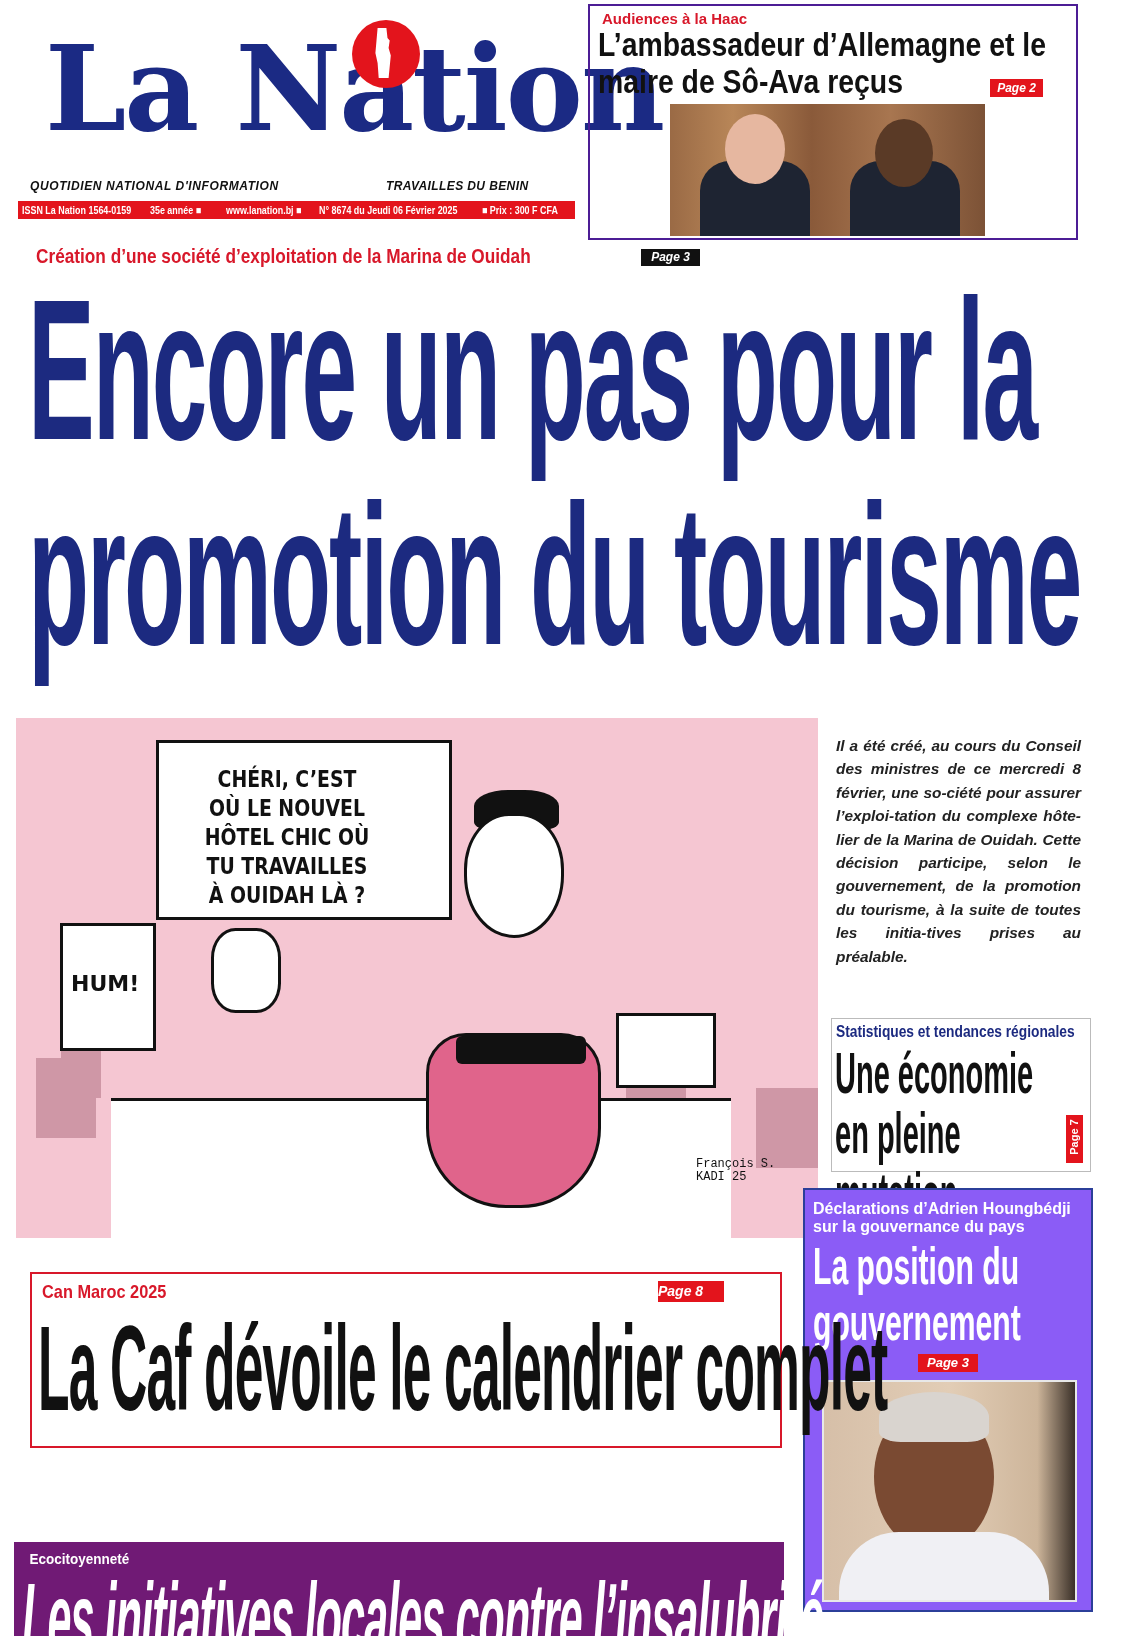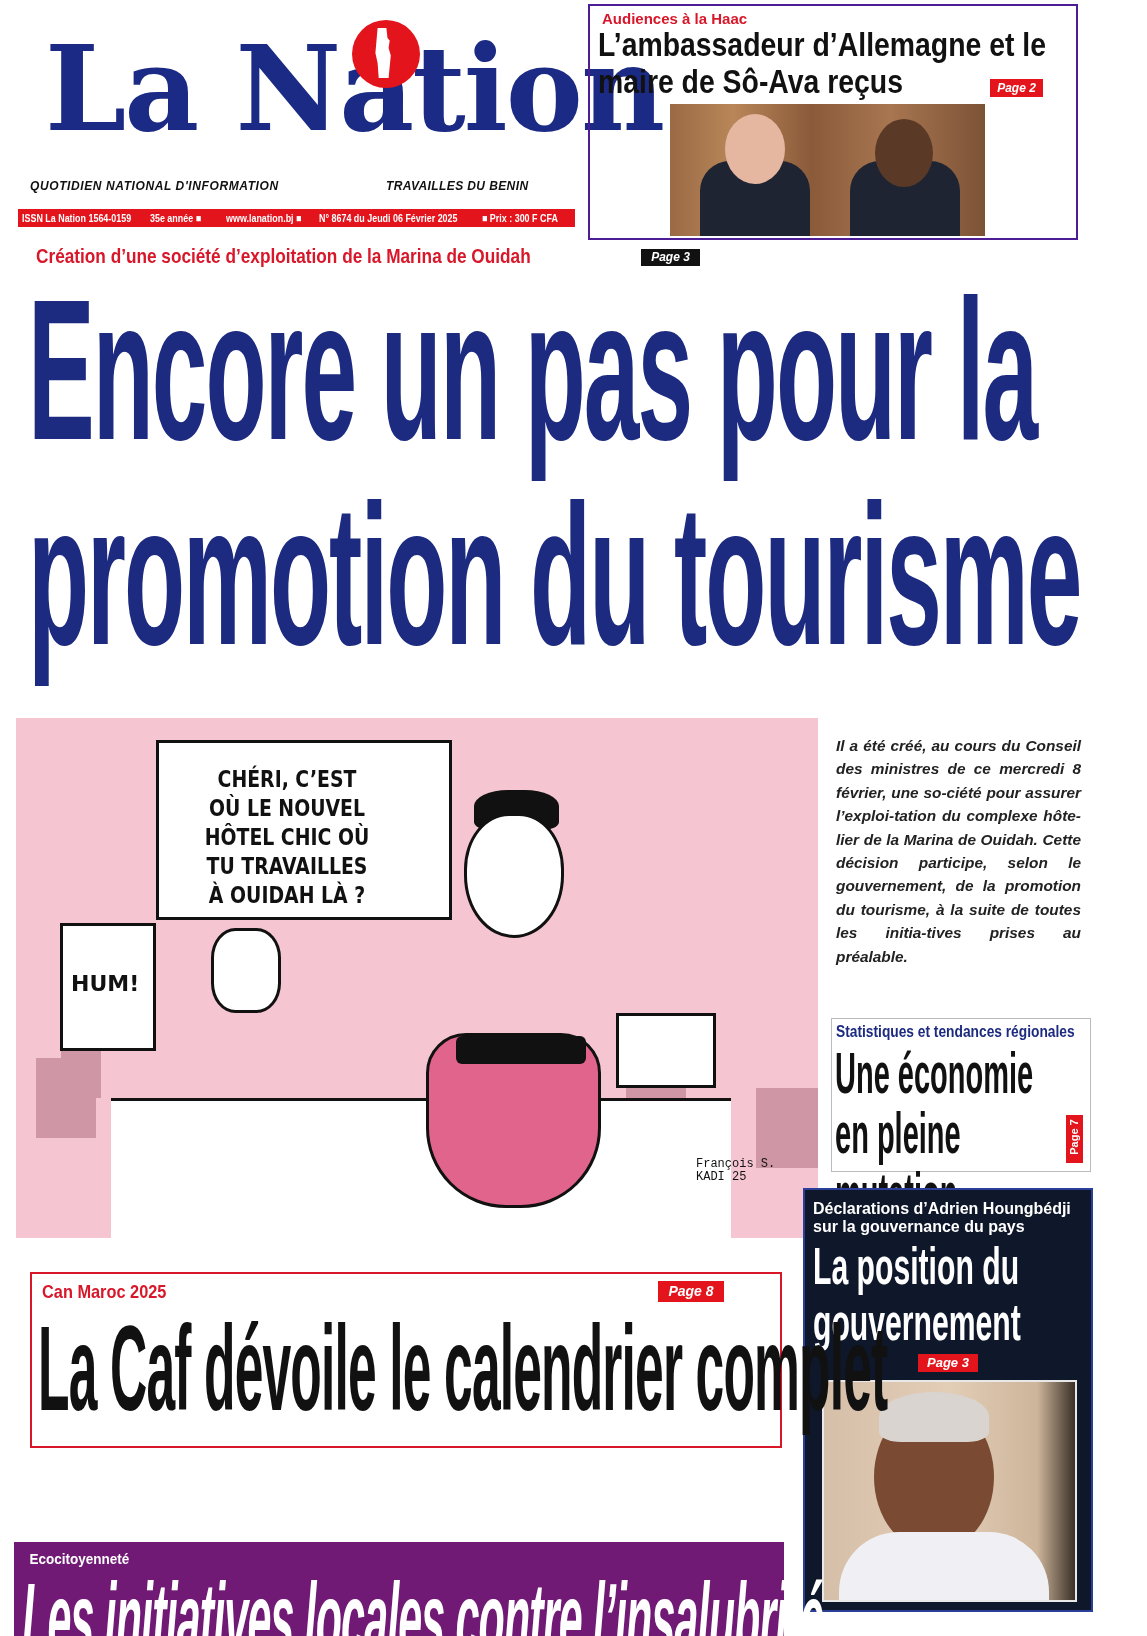--- a/index.html
+++ b/index.html
@@ -8,21 +8,21 @@
   .abs { position: absolute; }
   .cond { font-family: "Liberation Sans", sans-serif; font-weight: 700; transform-origin: left top; white-space: nowrap; display: inline-block; }
 
   
   #logo { left: 45px; top: 20px; width: 500px; height: 160px; }
   #logo-text { position: absolute; left: 0; top: 10px; font-family: "DejaVu Serif", serif; font-weight: 700; font-size: 118px; color: #1b2a84; letter-spacing: -2px; transform: scaleX(0.98); transform-origin: left top; white-space: nowrap; line-height: 1; }
   #logo-circle { position: absolute; left: 307px; top: 0px; width: 68px; height: 68px; border-radius: 50%; background: #e3141c; }
   #logo-map { position: absolute; left: 326px; top: 8px; width: 22px; height: 50px; background: #fff; clip-path: polygon(30% 0, 70% 0, 75% 20%, 85% 25%, 80% 40%, 90% 55%, 80% 100%, 35% 100%, 30% 70%, 20% 50%, 25% 25%); }
   #tagline-left { left: 30px; top: 179px; font-size: 12px; font-style: italic; font-weight: 700; color: #111; letter-spacing: 0.6px; }
   #tagline-right { left: 386px; top: 179px; font-size: 12px; font-style: italic; font-weight: 700; color: #111; letter-spacing: 0.4px; }
-  #info-bar { left: 18px; top: 201px; width: 557px; height: 18px; background: #e3141c; color: #fff; font-size: 10.5px; font-weight: 700; display: flex; align-items: center; padding: 0 4px; gap: 0; white-space: nowrap; margin-top: 8px; }
+  #info-bar { left: 18px; top: 201px; width: 557px; height: 18px; background: #e3141c; color: #fff; font-size: 10.5px; font-weight: 700; display: flex; align-items: center; padding: 0 4px; gap: 0; white-space: nowrap; }
   #info-bar span { display: inline-block; transform: scaleX(0.85); transform-origin: left center; }
 
   
   #teaser { left: 588px; top: 4px; width: 490px; height: 236px; border: 2px solid #4c1d95; }
   #teaser-kicker { left: 12px; top: 4px; font-size: 15px; font-weight: 700; color: #d8182a; }
   #teaser-title { left: 8px; top: 20px; font-size: 33px; line-height: 37px; color: #111; transform: scaleX(0.86); }
   #teaser-page { left: 400px; top: 73px; width: 53px; height: 18px; background: #e3141c; color: #fff; font-size: 12px; font-style: italic; font-weight: 700; text-align: center; line-height: 18px; }
   #teaser-photo { left: 80px; top: 98px; width: 315px; height: 132px; background: linear-gradient(90deg,#9a6a45 0%,#b88658 20%,#8a5a3a 45%,#a87650 70%,#7c5236 100%); overflow: hidden; }
   .suit { position: absolute; bottom: 0; width: 110px; height: 75px; background: #1e2432; border-radius: 30px 30px 0 0; }
   .head { position: absolute; border-radius: 50%; }
@@ -53,30 +53,30 @@
   #body-text { left: 836px; top: 734px; width: 245px; font-size: 15.4px; line-height: 23.4px; font-style: italic; font-weight: 700; color: #222; text-align: justify; }
 
   
   #eco-box { left: 831px; top: 1018px; width: 260px; height: 154px; border: 1.5px solid #bbb; }
   #eco-kicker { left: 4px; top: 4px; font-size: 16px; font-weight: 700; color: #1c2a80; transform: scaleX(0.86); }
   #eco-title { left: 3px; top: 24px; font-size: 58px; line-height: 60px; color: #111; transform: scaleX(0.5); }
   #eco-page { left: 234px; top: 96px; width: 17px; height: 48px; background: #e3141c; }
   #eco-page-text { position: absolute; left: -16px; top: 16px; width: 48px; text-align: center; color: #fff; font-size: 11px; font-weight: 700; transform: rotate(-90deg); }
 
   
-  #gov-box { left: 803px; top: 1188px; width: 290px; height: 424px; background: #0f172a; border: 2px solid #2b3f99; }
+  #gov-box { left: 803px; top: 1188px; width: 290px; height: 424px; background: #8b5cf6; border: 2px solid #2b3f99; }
   #gov-kicker { left: 8px; top: 10px; width: 280px; font-size: 16px; line-height: 18px; font-weight: 700; color: #fff; }
   #gov-title { left: 8px; top: 48px; font-size: 52px; line-height: 56px; color: #fff; transform: scaleX(0.58); }
   #gov-page { left: 113px; top: 164px; width: 60px; height: 18px; background: #e3141c; color: #fff; font-size: 13px; font-style: italic; font-weight: 700; text-align: center; line-height: 18px; }
   #gov-photo { left: 17px; top: 190px; width: 255px; height: 222px; background: linear-gradient(90deg,#d6bfa8 0%,#e2cdb6 50%,#cdb59a 85%,#3a3028 100%); border: 2px solid #e8e8e8; overflow: hidden; }
 
   
   #can-box { left: 30px; top: 1272px; width: 752px; height: 176px; border: 2px solid #d8182a; }
   #can-kicker { left: 10px; top: 7px; font-size: 19px; color: #d8182a; transform: scaleX(0.86); }
-  #can-page { left: 626px; top: 7px; width: 66px; height: 21px; background: #e3141c; color: #fff; font-size: 14px; font-style: italic; font-weight: 700; text-align: center; line-height: 21px; }
+  #can-page { left: 626px; top: 7px; width: 66px; height: 21px; background: #e3141c; color: #fff; font-size: 14px; font-style: italic; font-weight: 700; text-align: left; line-height: 21px; }
   #can-title { left: 6px; top: 28px; font-size: 120px; line-height: 1.1; color: #111; transform: scaleX(0.43); letter-spacing: -2px; }
 
   
   #red-box { left: 14px; top: 1542px; width: 770px; height: 148px; background: #701a75; }
   #red-kicker { left: 10px; top: 8px; font-size: 15px; font-weight: 700; color: #fff; transform: scaleX(0.9); }
   #red-title { left: 8px; top: 20px; font-size: 100px; line-height: 1.12; color: #fff; font-style: italic; transform: scaleX(0.43); letter-spacing: -2px; }
   #red-page { left: 405px; top: 125px; width: 48px; height: 37px; background: #111; color: #fff; font-size: 12px; font-style: italic; font-weight: 700; text-align: center; line-height: 20px; }
 </style>
 </head>
 <body>

